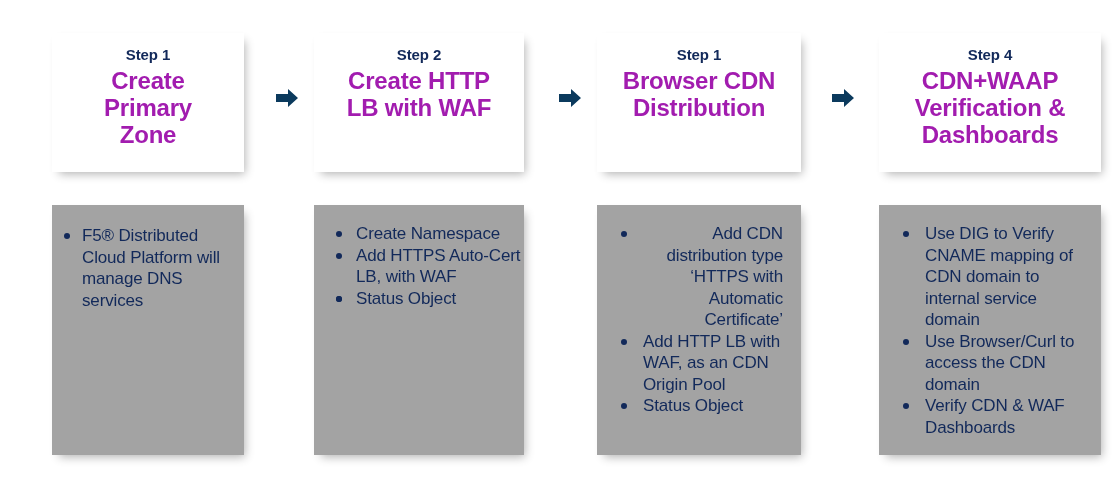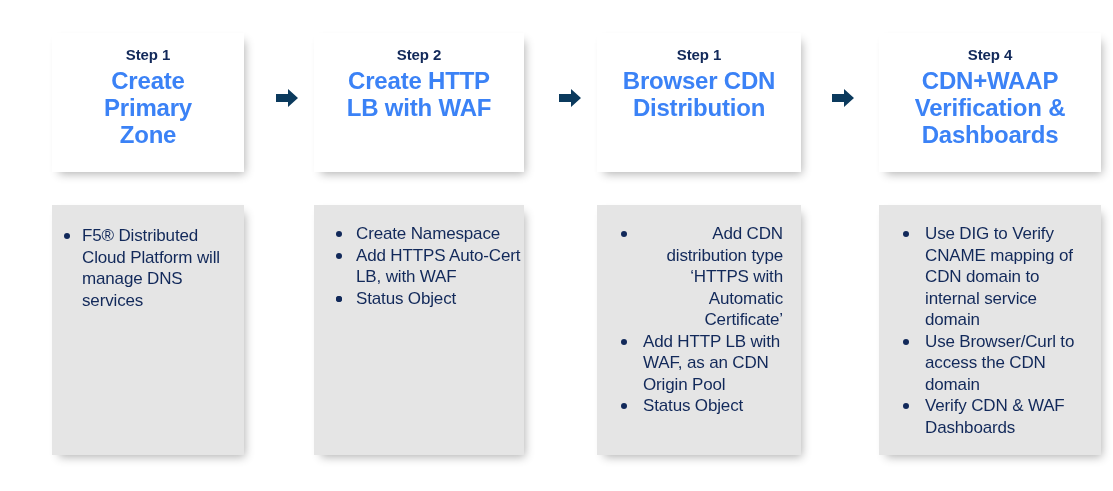--- a/index.html
+++ b/index.html
@@ -48,37 +48,37 @@
   .step-label {
     color: #12295a;
     font-size: 15px;
     font-weight: bold;
     line-height: 20px;
     text-align: center;
     letter-spacing: -0.1px;
   }
 
   .step-title {
-    color: #3b82f6;
+    color: #a21caf;
     font-size: 24px;
     font-weight: bold;
     line-height: 27px;
     text-align: center;
     letter-spacing: -0.2px;
     margin-top: 2px;
     padding: 0 6px;
   }
 
   
   .body-card {
     position: absolute;
     top: 205px;
     left: 0;
     height: 250px;
-    background: #e5e5e5;
+    background: #a3a3a3;
     box-shadow: 4px 5px 9px -3px rgba(0,0,0,0.30);
     box-sizing: border-box;
   }
 
   .bullet-list {
     list-style: none;
     margin: 0;
     padding: 0;
     position: absolute;
     top: 20px;

